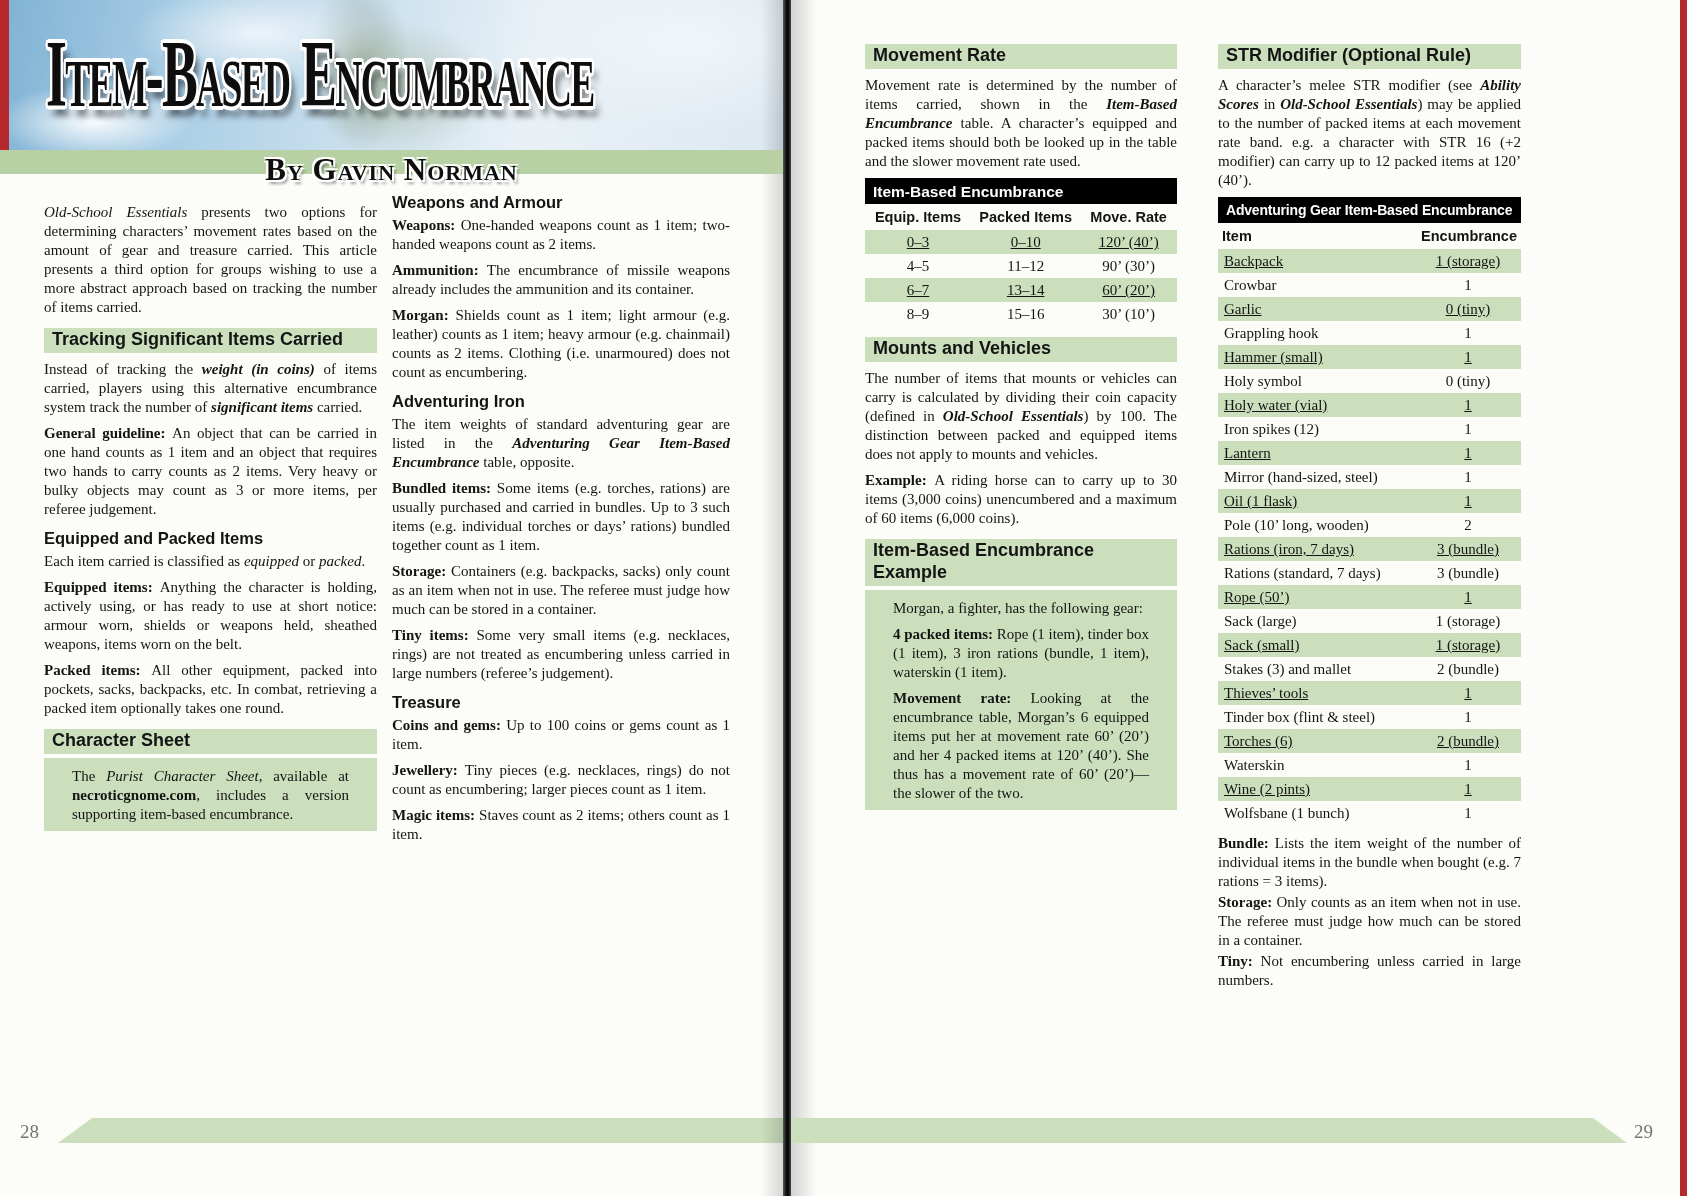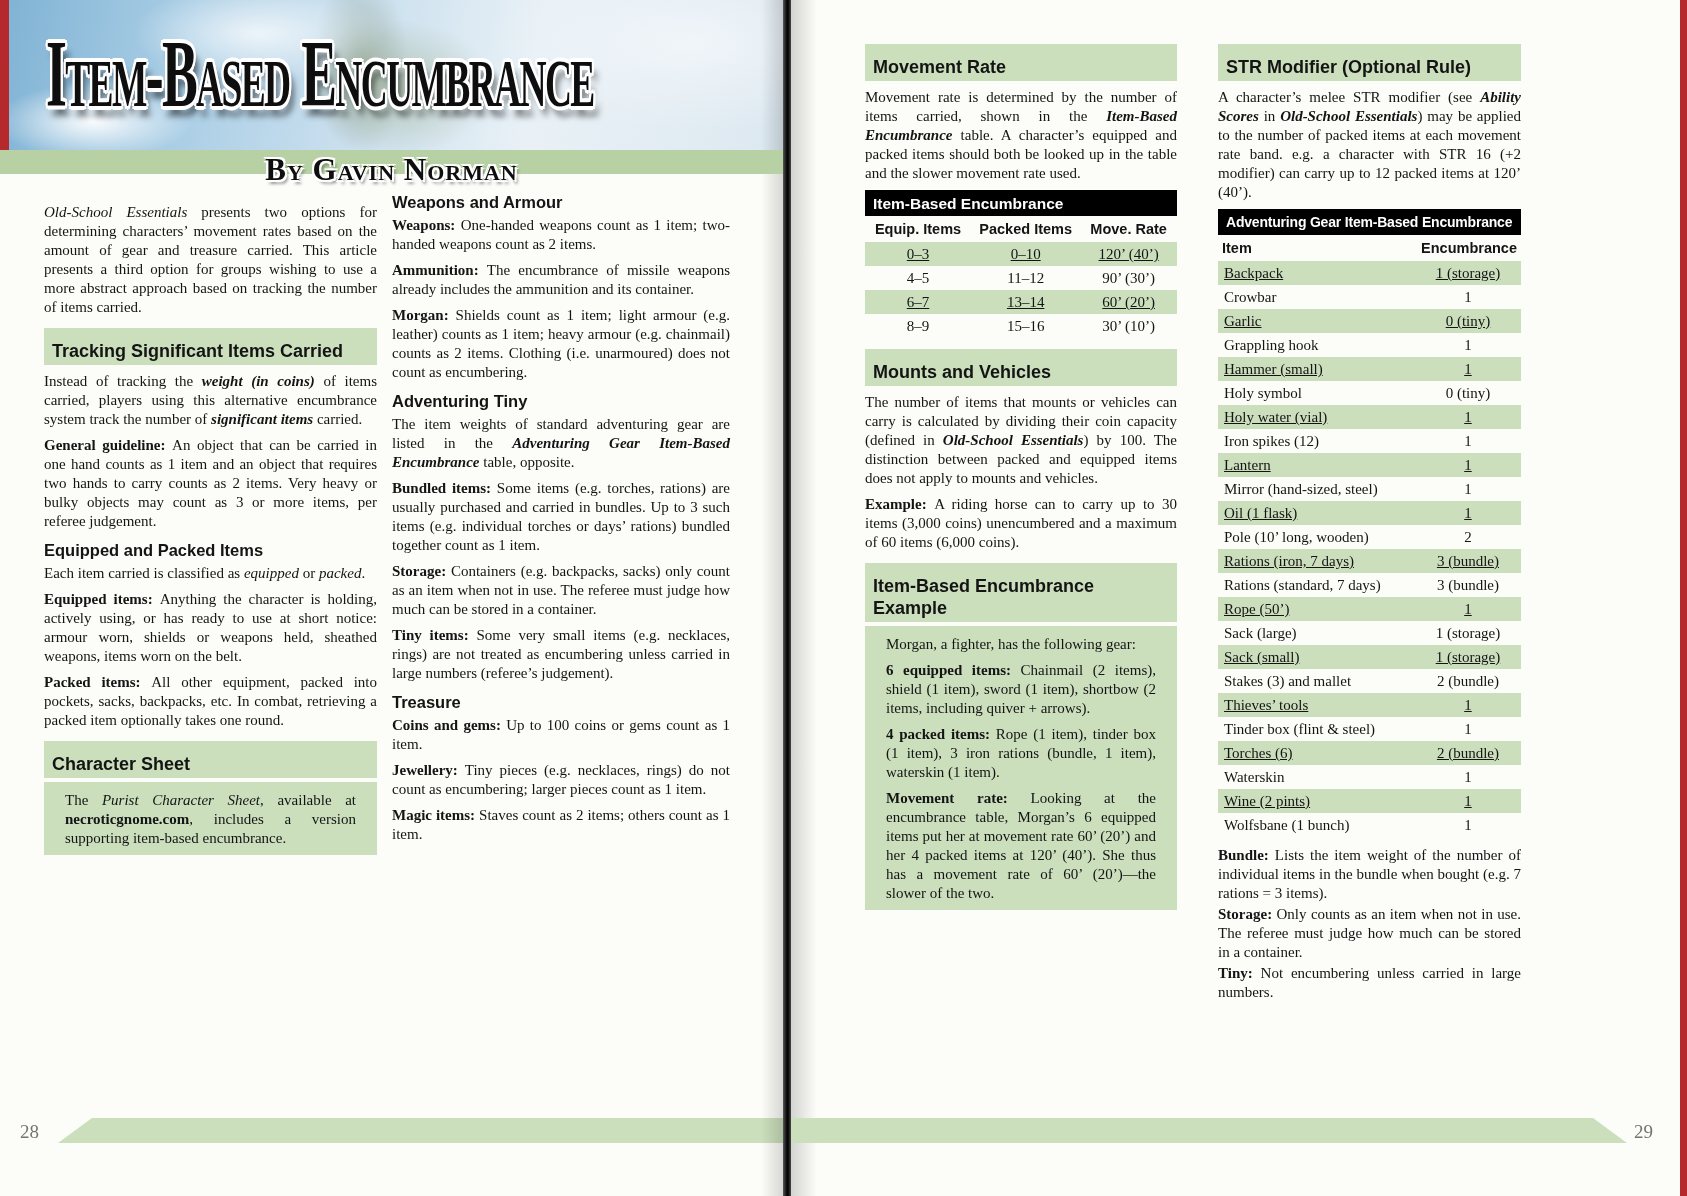--- a/index.html
+++ b/index.html
@@ -63,34 +63,34 @@
 
   
   .column { position:absolute; font-size:15px; line-height:19px; text-align:justify; }
   .col1 { left:44px;  top:203px; width:333px; }
   .col2 { left:392px; top:192px; width:338px; }
   .col3 { left:74px;  top:44px;  width:312px; }
   .col4 { left:427px; top:44px;  width:303px; }
 
   .sec-head {
     font-family:"Liberation Sans", sans-serif; font-weight:bold; font-size:18px; line-height:22px;
-    background:var(--accent-green,#cbdfbd); padding:12px 8px 3px; margin:11px 0 7px; text-align:left;
+    background:var(--accent-green,#cbdfbd); padding:0 8px 3px; margin:11px 0 7px; text-align:left;
   }
   .column > .sec-head:first-child { margin-top:0; }
   .sub-head {
     font-family:"Liberation Sans", sans-serif; font-weight:bold; font-size:16.5px; line-height:20px;
     margin:9px 0 4px; text-align:left;
   }
   .column > .sub-head:first-child { margin-top:0; }
   .para { margin:0 0 7px; }
   .para.tight { margin:0 0 2px; }
   .b { font-weight:bold; }
   .i { font-style:italic; }
 
-  .green-box { background:var(--accent-green,#cbdfbd); padding:9px 21px 5px; margin:0 0 9px; }
+  .green-box { background:var(--accent-green,#cbdfbd); padding:9px 28px 5px; margin:0 0 9px; }
   .sec-head + .green-box { margin-top:-3px; }
   .green-box .para:last-child { margin-bottom:2px; }
 
   
   .data-table { margin:4px 0 9px; }
   .table-title {
     background:#000; color:#fff; font-family:"Liberation Sans", sans-serif; font-weight:bold;
     font-size:15.5px; line-height:19px; padding:4px 8px 3px; white-space:nowrap; overflow:hidden;
     text-align:left;
   }
@@ -140,21 +140,21 @@
         <h2 class="sec-head">Character Sheet</h2>
         <div class="green-box">
           <p class="para"><span>The </span><span class="i">Purist Character Sheet</span><span>, available at </span><span class="b ">necroticgnome.com</span><span>, includes a version supporting item-based encumbrance.</span></p>
         </div>
       </div>
     <div class="column col2">
         <h3 class="sub-head">Weapons and Armour</h3>
         <p class="para"><span class="b ">Weapons: </span><span>One-handed weapons count as 1 item; two-handed weapons count as 2 items.</span></p>
         <p class="para"><span class="b ">Ammunition: </span><span>The encumbrance of missile weapons already includes the ammunition and its container.</span></p>
         <p class="para"><span class="b ">Morgan: </span><span>Shields count as 1 item; light armour (e.g. leather) counts as 1 item; heavy armour (e.g. chainmail) counts as 2 items. Clothing (i.e. unarmoured) does not count as encumbering.</span></p>
-        <h3 class="sub-head">Adventuring Tiny</h3>
+        <h3 class="sub-head">Adventuring Iron</h3>
         <p class="para"><span>The item weights of standard adventuring gear are listed in the </span><span class="b i">Adventuring Gear Item-Based Encumbrance</span><span> table, opposite.</span></p>
         <p class="para"><span class="b ">Bundled items: </span><span>Some items (e.g. torches, rations) are usually purchased and carried in bundles. Up to 3 such items (e.g. individual torches or days’ rations) bundled together count as 1 item.</span></p>
         <p class="para"><span class="b ">Storage: </span><span>Containers (e.g. backpacks, sacks) only count as an item when not in use. The referee must judge how much can be stored in a container.</span></p>
         <p class="para"><span class="b ">Tiny items: </span><span>Some very small items (e.g. necklaces, rings) are not treated as encumbering unless carried in large numbers (referee’s judgement).</span></p>
         <h3 class="sub-head">Treasure</h3>
         <p class="para"><span class="b ">Coins and gems: </span><span>Up to 100 coins or gems count as 1 item.</span></p>
         <p class="para"><span class="b ">Jewellery: </span><span>Tiny pieces (e.g. necklaces, rings) do not count as encumbering; larger pieces count as 1 item.</span></p>
         <p class="para"><span class="b ">Magic items: </span><span>Staves count as 2 items; others count as 1 item.</span></p>
       </div>
     <div class="footer-band band-left"></div>
@@ -200,21 +200,20 @@
               </tr>
             </tbody>
           </table>
         </div>
         <h2 class="sec-head">Mounts and Vehicles</h2>
         <p class="para"><span>The number of items that mounts or vehicles can carry is calculated by dividing their coin capacity (defined in </span><span class="b i">Old-School Essentials</span><span>) by 100. The distinction between packed and equipped items does not apply to mounts and vehicles.</span></p>
         <p class="para"><span class="b ">Example: </span><span>A riding horse can to carry up to 30 items (3,000 coins) unencumbered and a maximum of 60 items (6,000 coins).</span></p>
         <h2 class="sec-head">Item-Based Encumbrance Example</h2>
         <div class="green-box">
           <p class="para"><span>Morgan, a fighter, has the following gear:</span></p>
-          <p class="para"><span class="b ">6 equipped items: </span><span>Chainmail (2 items), shield (1 item), sword (1 item), shortbow (2 items, including quiver + arrows).</span></p>
           <p class="para"><span class="b ">4 packed items: </span><span>Rope (1 item), tinder box (1 item), 3 iron rations (bundle, 1 item), waterskin (1 item).</span></p>
           <p class="para"><span class="b ">Movement rate: </span><span>Looking at the encumbrance table, Morgan’s 6 equipped items put her at movement rate 60’ (20’) and her 4 packed items at 120’ (40’). She thus has a movement rate of 60’ (20’)—the slower of the two.</span></p>
         </div>
       </div>
     <div class="column col4">
         <h2 class="sec-head">STR Modifier (Optional Rule)</h2>
         <p class="para"><span>A character’s melee STR modifier (see </span><span class="b i">Ability Scores</span><span> in </span><span class="b i">Old-School Essentials</span><span>) may be applied to the number of packed items at each movement rate band. e.g. a character with STR 16 (+2 modifier) can carry up to 12 packed items at 120’ (40’).</span></p>
         <div class="data-table tbl-gear">
           <div class="table-title">Adventuring Gear Item-Based Encumbrance</div>
           <table>

